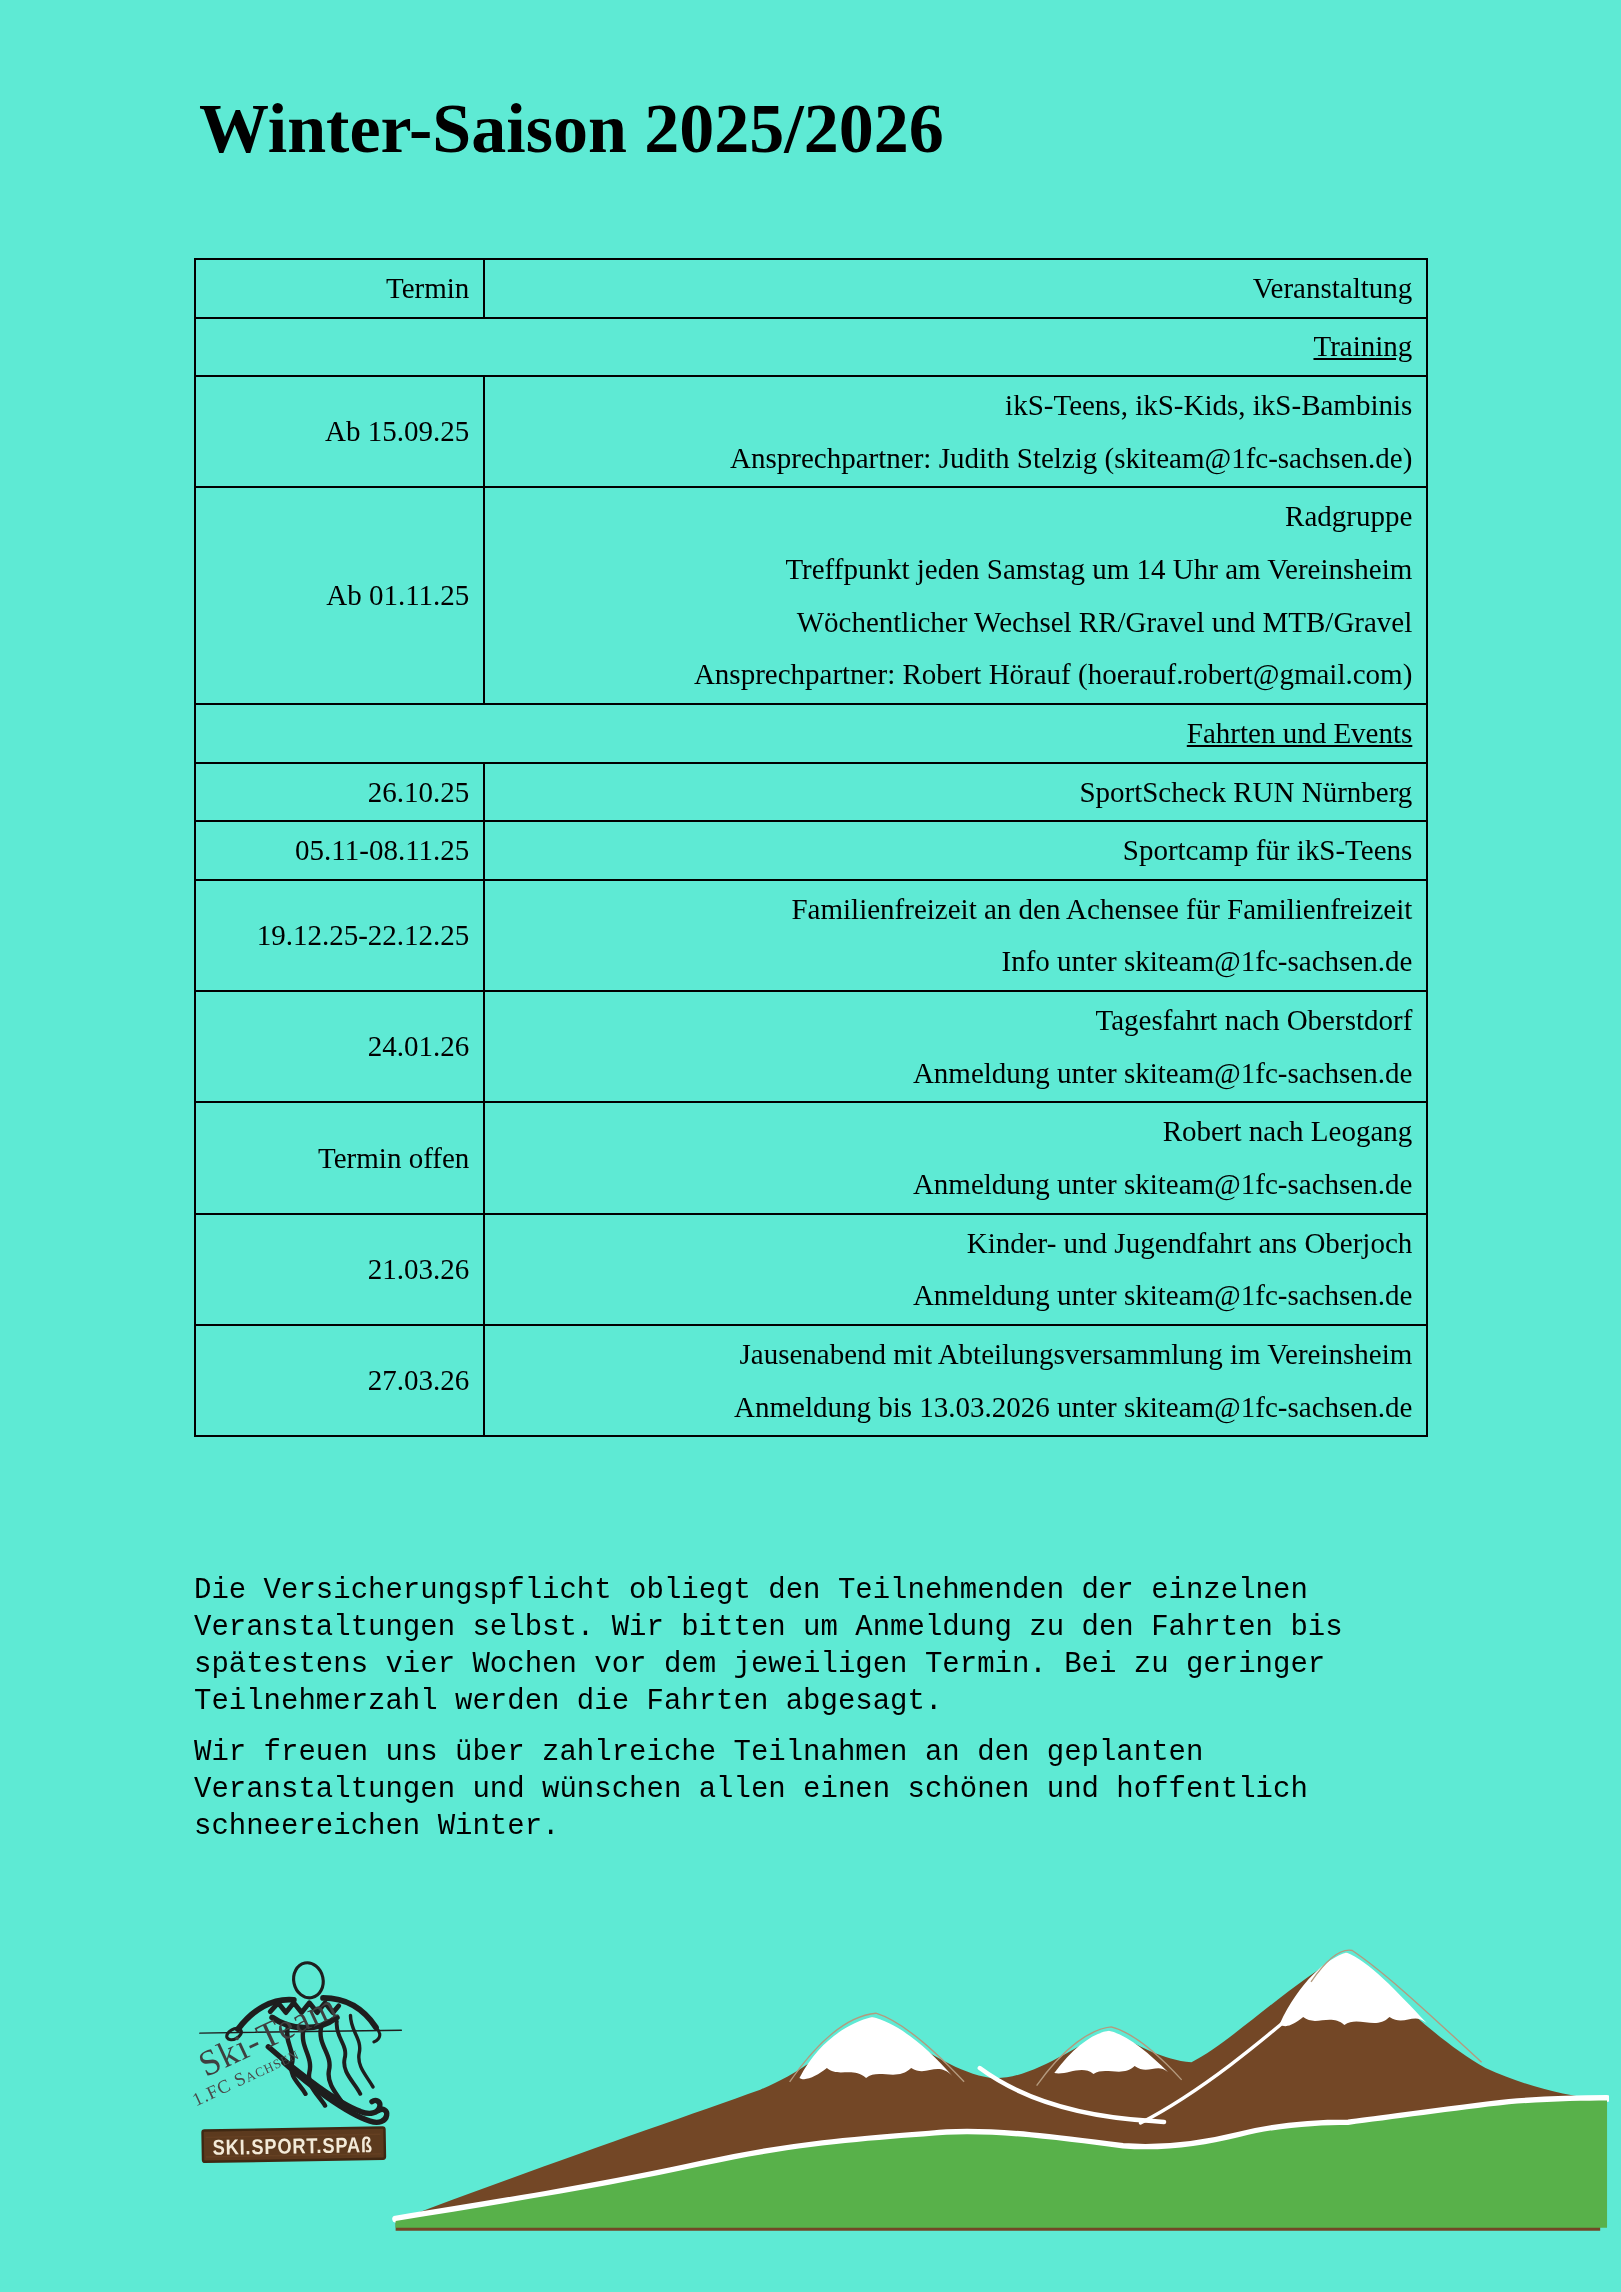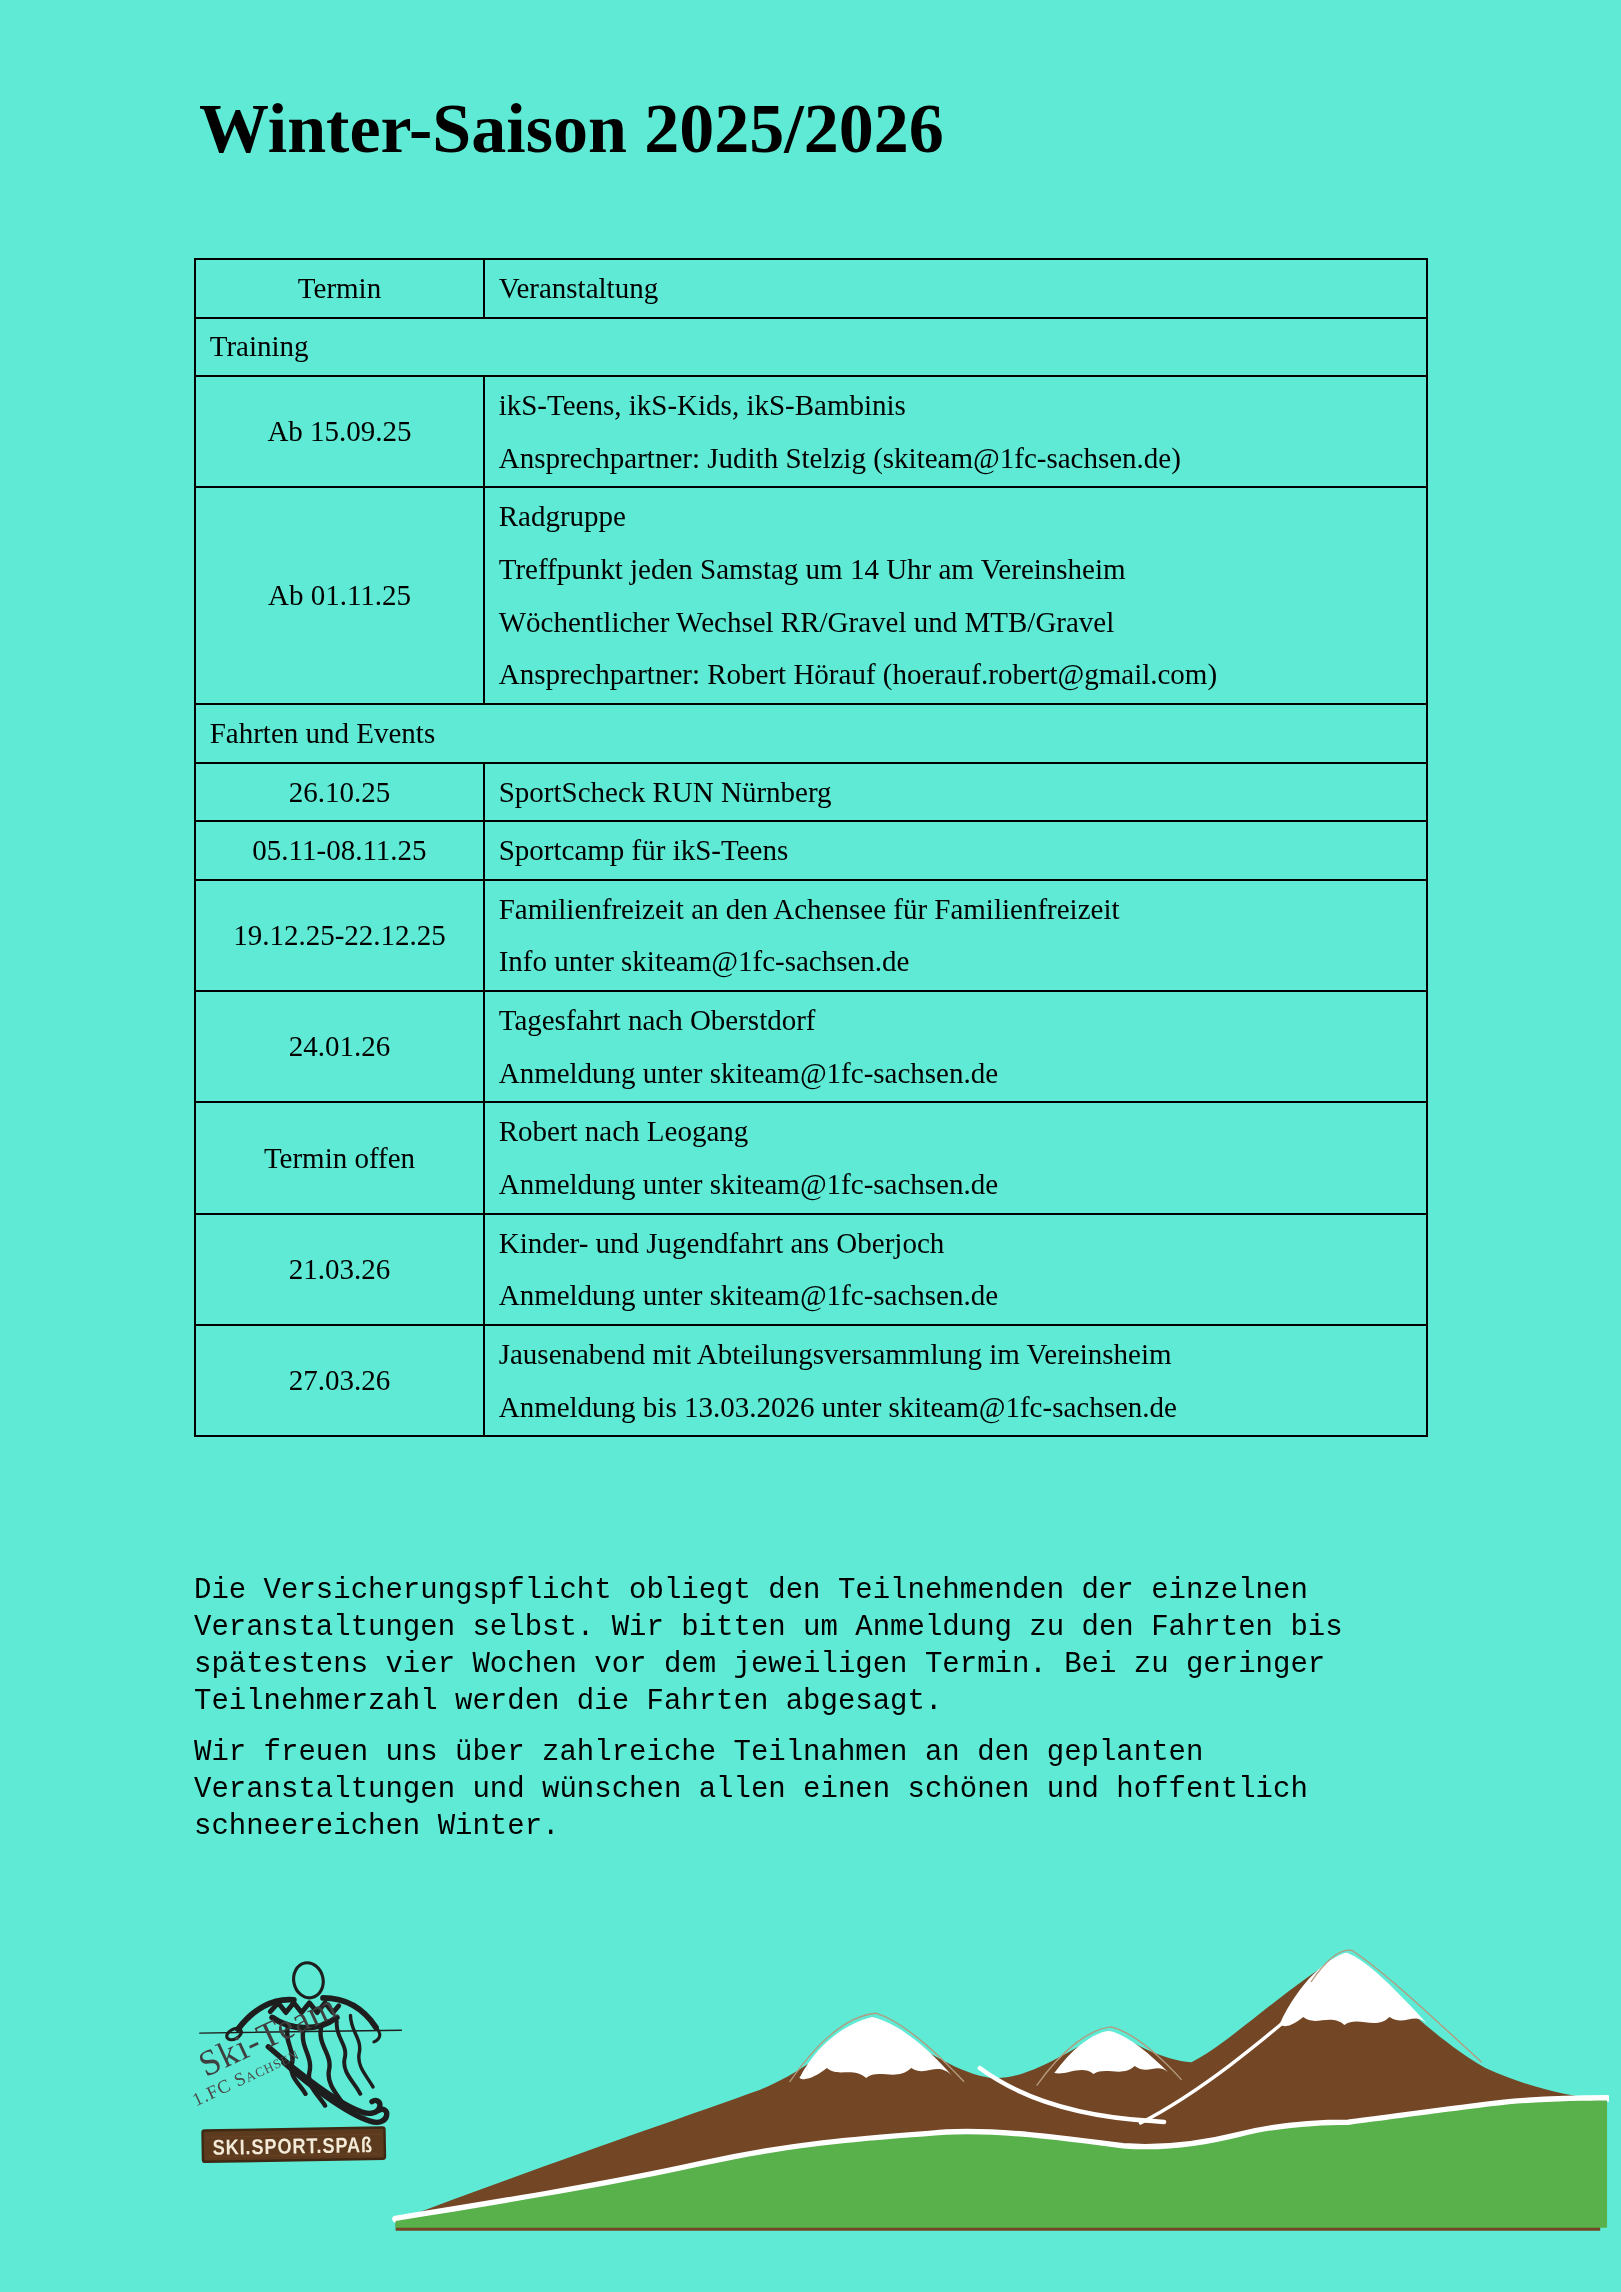--- a/index.html
+++ b/index.html
@@ -12,26 +12,26 @@
     position:absolute;left:199px;top:92px;margin:0;
     font-size:70px;line-height:74px;font-weight:bold;letter-spacing:0;
   }
   table.events{
     position:absolute;left:194px;top:258px;width:1234px;
     border-collapse:collapse;table-layout:fixed;
   }
   table.events th, table.events td{
     border:2px solid #000;border-top-width:2.9px;border-bottom-width:2.9px;
     font-size:29px;line-height:37px;vertical-align:middle;
-    padding:9.8px 13.7px;font-weight:normal;
+    padding:9.8px 13.7px;font-weight:normal;text-align:right;
   }
   col.c-termin{width:289px;}
   th.h-termin{text-align:center;font-weight:bold;}
   th.h-veranstaltung{text-align:left;font-weight:bold;}
-  td.section-cell{font-weight:bold;text-align:left;padding-left:11.8px;}
+  td.section-cell{font-weight:bold;text-align:left;padding-left:11.8px;text-decoration:underline;}
   td.termin-cell{text-align:center;}
   td.event-cell p{margin:0 0 15.7px 0;}
   td.event-cell p:last-child{margin-bottom:0;}
   .seg-b{font-weight:normal;}
   .notes{
     position:absolute;left:194px;top:1572px;width:1237px;
     font-size:29px;line-height:37px;
   }
   .notes p{margin:0 0 13.7px 0;font-family:Liberation Mono, monospace;}
   .logo-svg{position:absolute;left:192px;top:1949px;}

